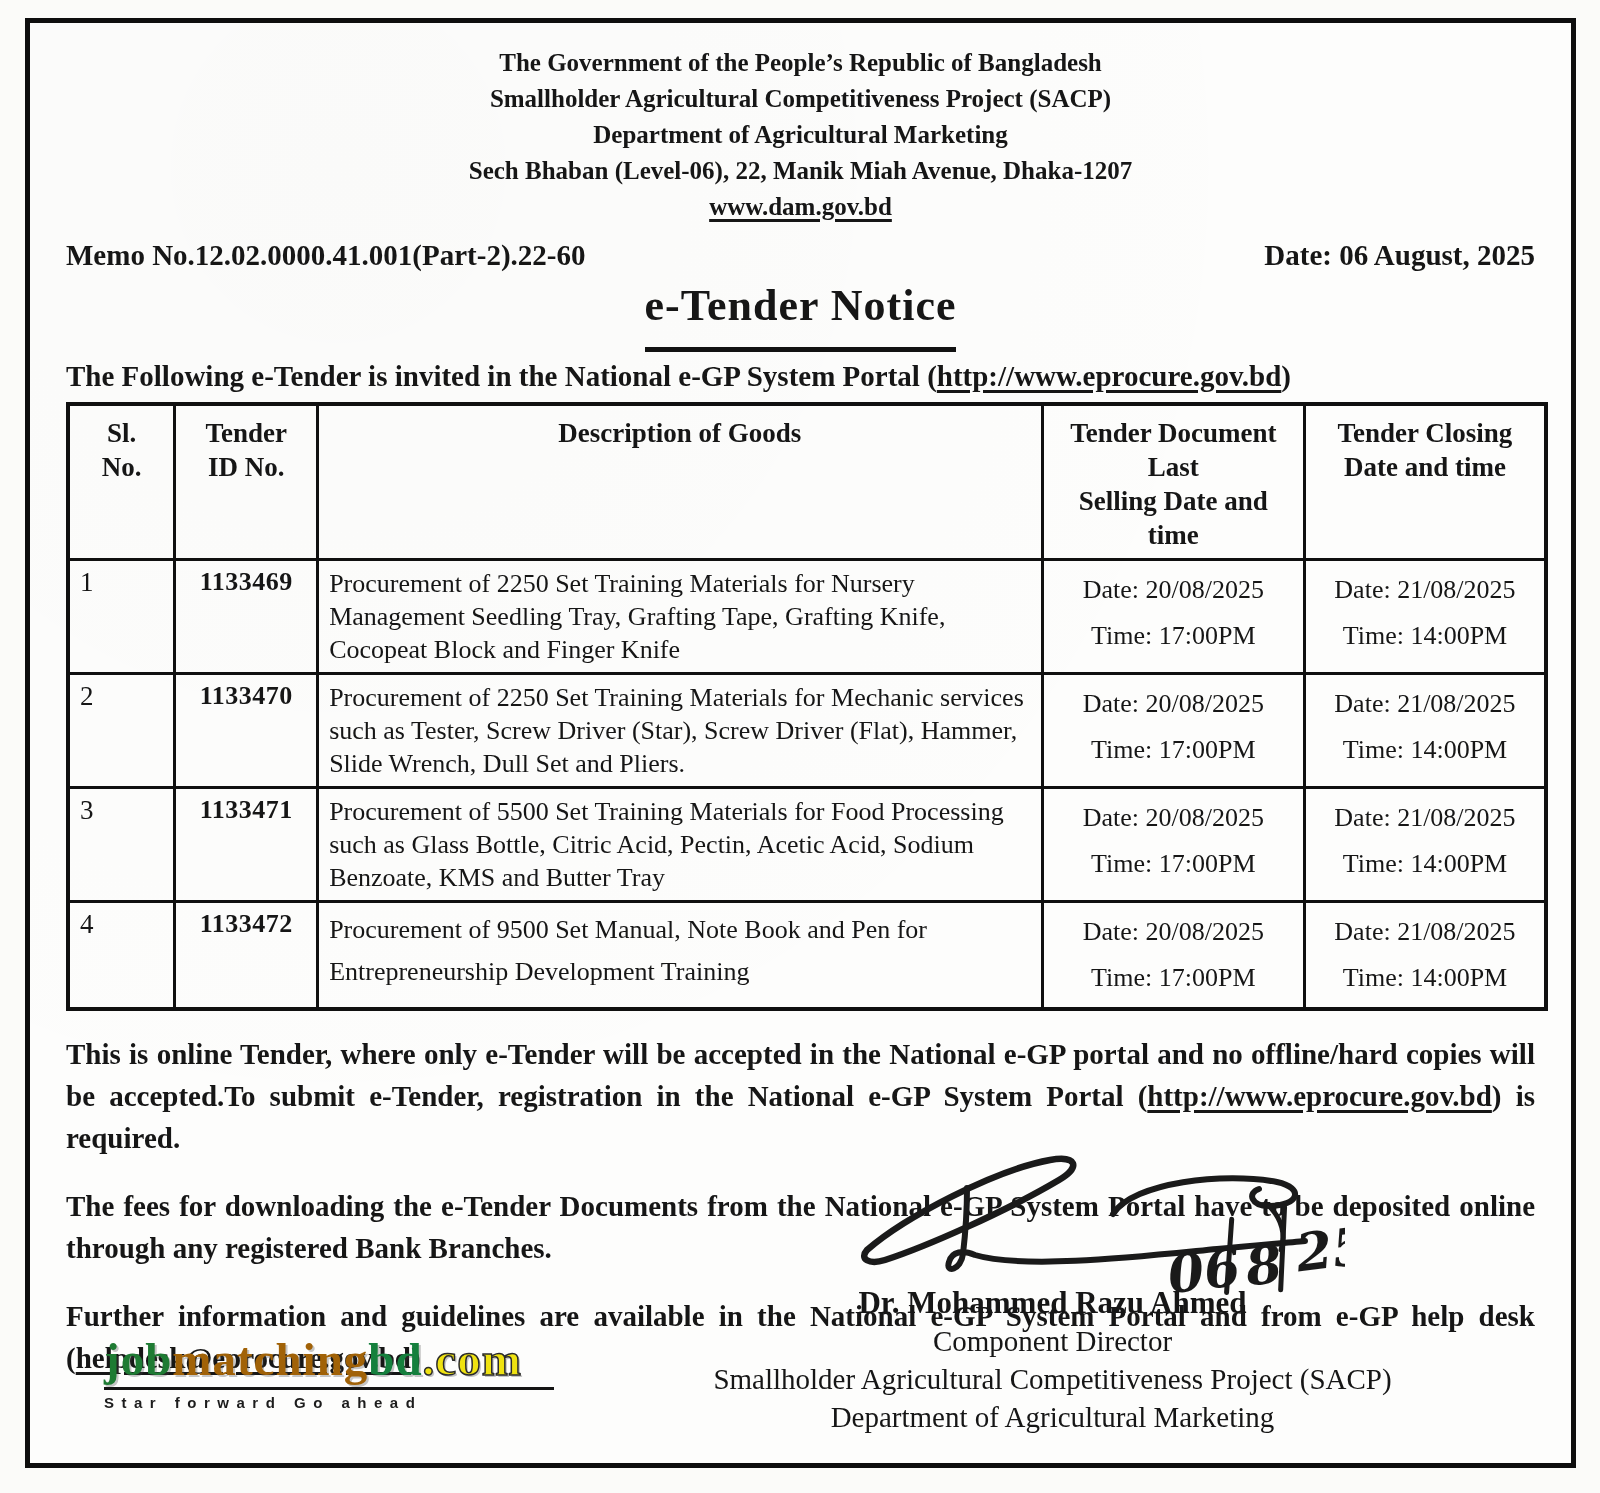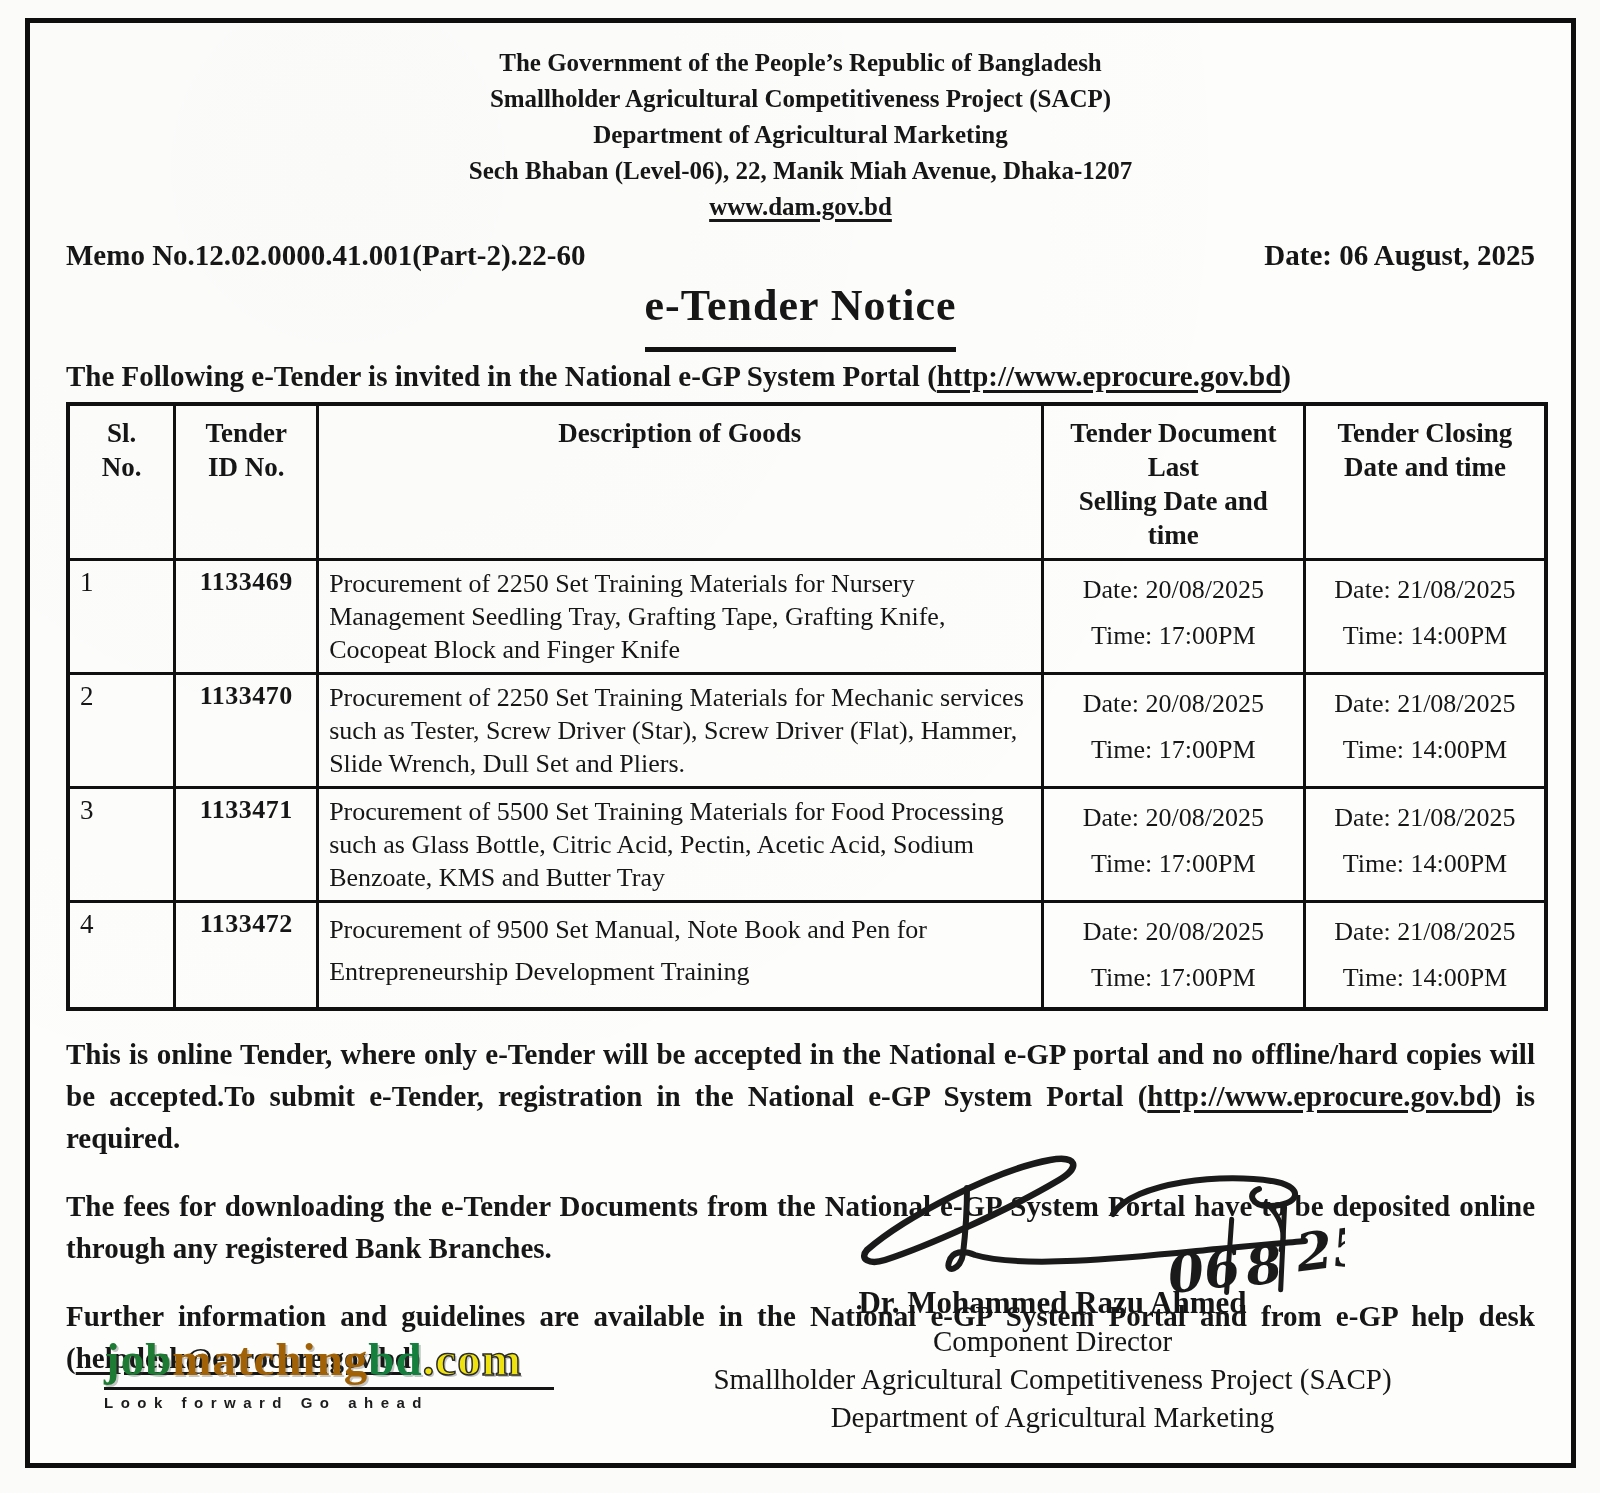--- a/index.html
+++ b/index.html
@@ -216,15 +216,15 @@
     <div class="name">Dr. Mohammed Razu Ahmed</div>
     <div>Component Director</div>
     <div>Smallholder Agricultural Competitiveness Project (SACP)</div>
     <div>Department of Agricultural Marketing</div>
   </div>
 
   <div class="logo">
     <div class="logo-text">
       <span class="lp" style="color: rgb(30, 123, 51); margin-top: 40px;">job</span><span class="lp" style="color: #a16207;">matching</span><span class="lp" style="color: #15803d; margin-top: 37px;">bd</span><span class="lp lp-com" style="color: rgb(239, 226, 17);">.com</span>
     </div>
-    <div class="logo-tagline">Look forward Go ahead</div>
+    <div class="logo-tagline">Star forward Go ahead</div>
   </div>
 </div>
 
 </body></html>

